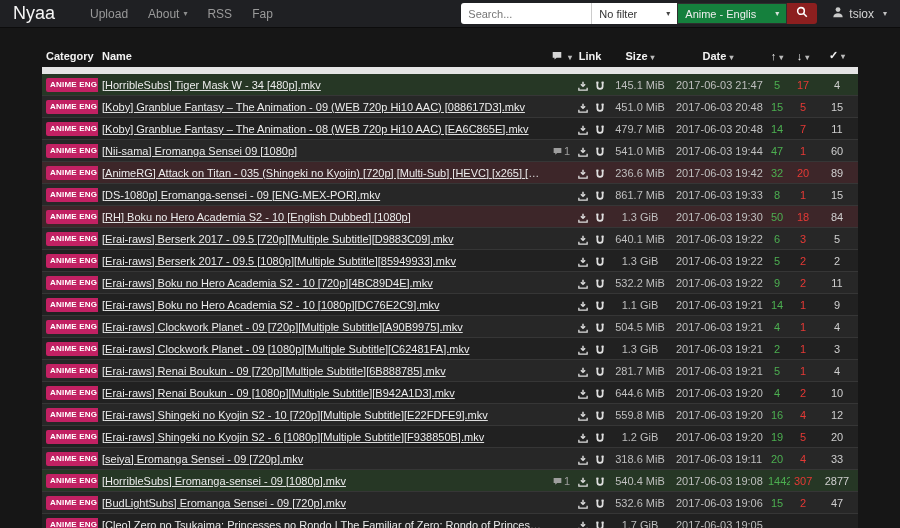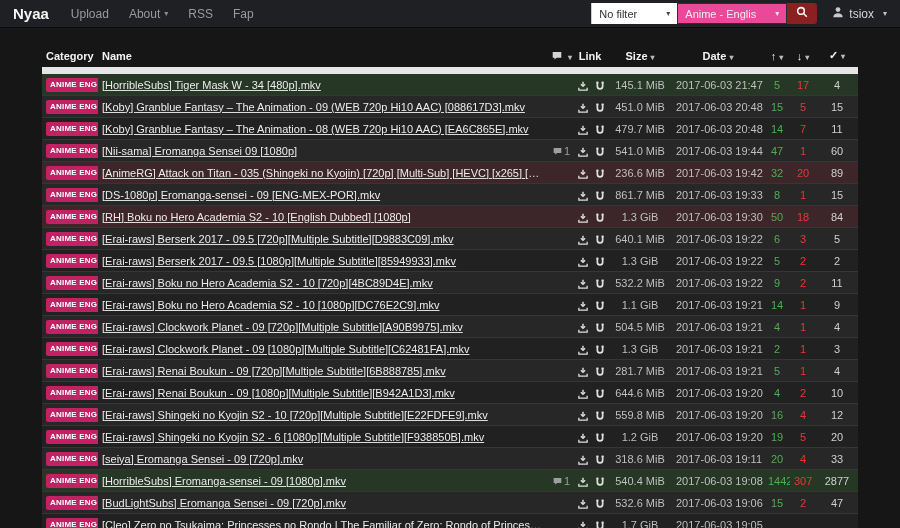--- a/index.html
+++ b/index.html
@@ -10,33 +10,33 @@
     font-family: "Liberation Sans", sans-serif;
     color: #ddd; font-size: 12px;
   }
   a { text-decoration: none; cursor: pointer; }
 
   
   .navbar {
     height: 28px; background: #1f2023; border-bottom: 1px solid #0c0c0c;
     display: flex; align-items: center; padding: 0 13px;
   }
-  .brand { color: #f5f5f5; font-size: 15px; margin-right: 12px; font-weight: bold; }
+  .brand { color: #f5f5f5; font-size: 18px; margin-right: 25px; }
   .nav-link { color: #9a9a9a; font-size: 12px; padding: 0 10px; display: inline-flex; align-items: center; }
   .caret { font-size: 8px; margin-left: 4px; opacity: .9; }
 
   .search-area { margin-left: auto; display: flex; align-items: stretch; height: 21px; }
   .search-input {
     width: 130px; border: none; border-radius: 3px 0 0 3px; padding: 0 7px;
     font-size: 11px; background: #fff; color: #333; outline: none;
     font-family: "Liberation Sans", sans-serif;
   }
   .fake-select { display: flex; align-items: center; justify-content: space-between; font-size: 11px; padding: 4px 7px; cursor: pointer; }
   .filter-select { width: 86px; background: #fff; color: #333; border-left: 1px solid #ccc; }
-  .cat-select   { width: 110px; background: #ec4899; color: #eee; border: 1px solid #2e2e2e; }
+  .cat-select   { width: 110px; background: #15803d; color: #eee; border: 1px solid #2e2e2e; }
   .search-btn {
     width: 30px; border: none; border-radius: 0 3px 3px 0;
     background: var(--search-button, #8c1f1f);
     display: flex; align-items: center; justify-content: center; cursor: pointer;
   }
   .user-menu { display: flex; align-items: center; gap: 5px; color: #d5d5d5; font-size: 12px; margin-left: 15px; cursor: pointer; text-align: center; }
 
   
   .container { width: 816px; margin: 16px auto 0; }
   table { width: 100%; border-collapse: collapse; table-layout: fixed; font-size: 11px; }
@@ -79,20 +79,21 @@
   <a class="brand">Nyaa</a>
   <a class="nav-link">Upload</a>
   <a class="nav-link">
     <span>About</span>
     <span class="caret">▾</span>
   </a>
   <a class="nav-link">RSS</a>
   <a class="nav-link">Fap</a>
 
   <div class="search-area">
+    <input class="search-input" type="text" placeholder="Search..." style="">
     <div class="fake-select filter-select">
       <span>No filter</span>
       <span class="caret">▾</span>
     </div>
     <div class="fake-select cat-select">
       <span>Anime - Englis</span>
       <span class="caret">▾</span>
     </div>
     <button class="search-btn">
       <span>

